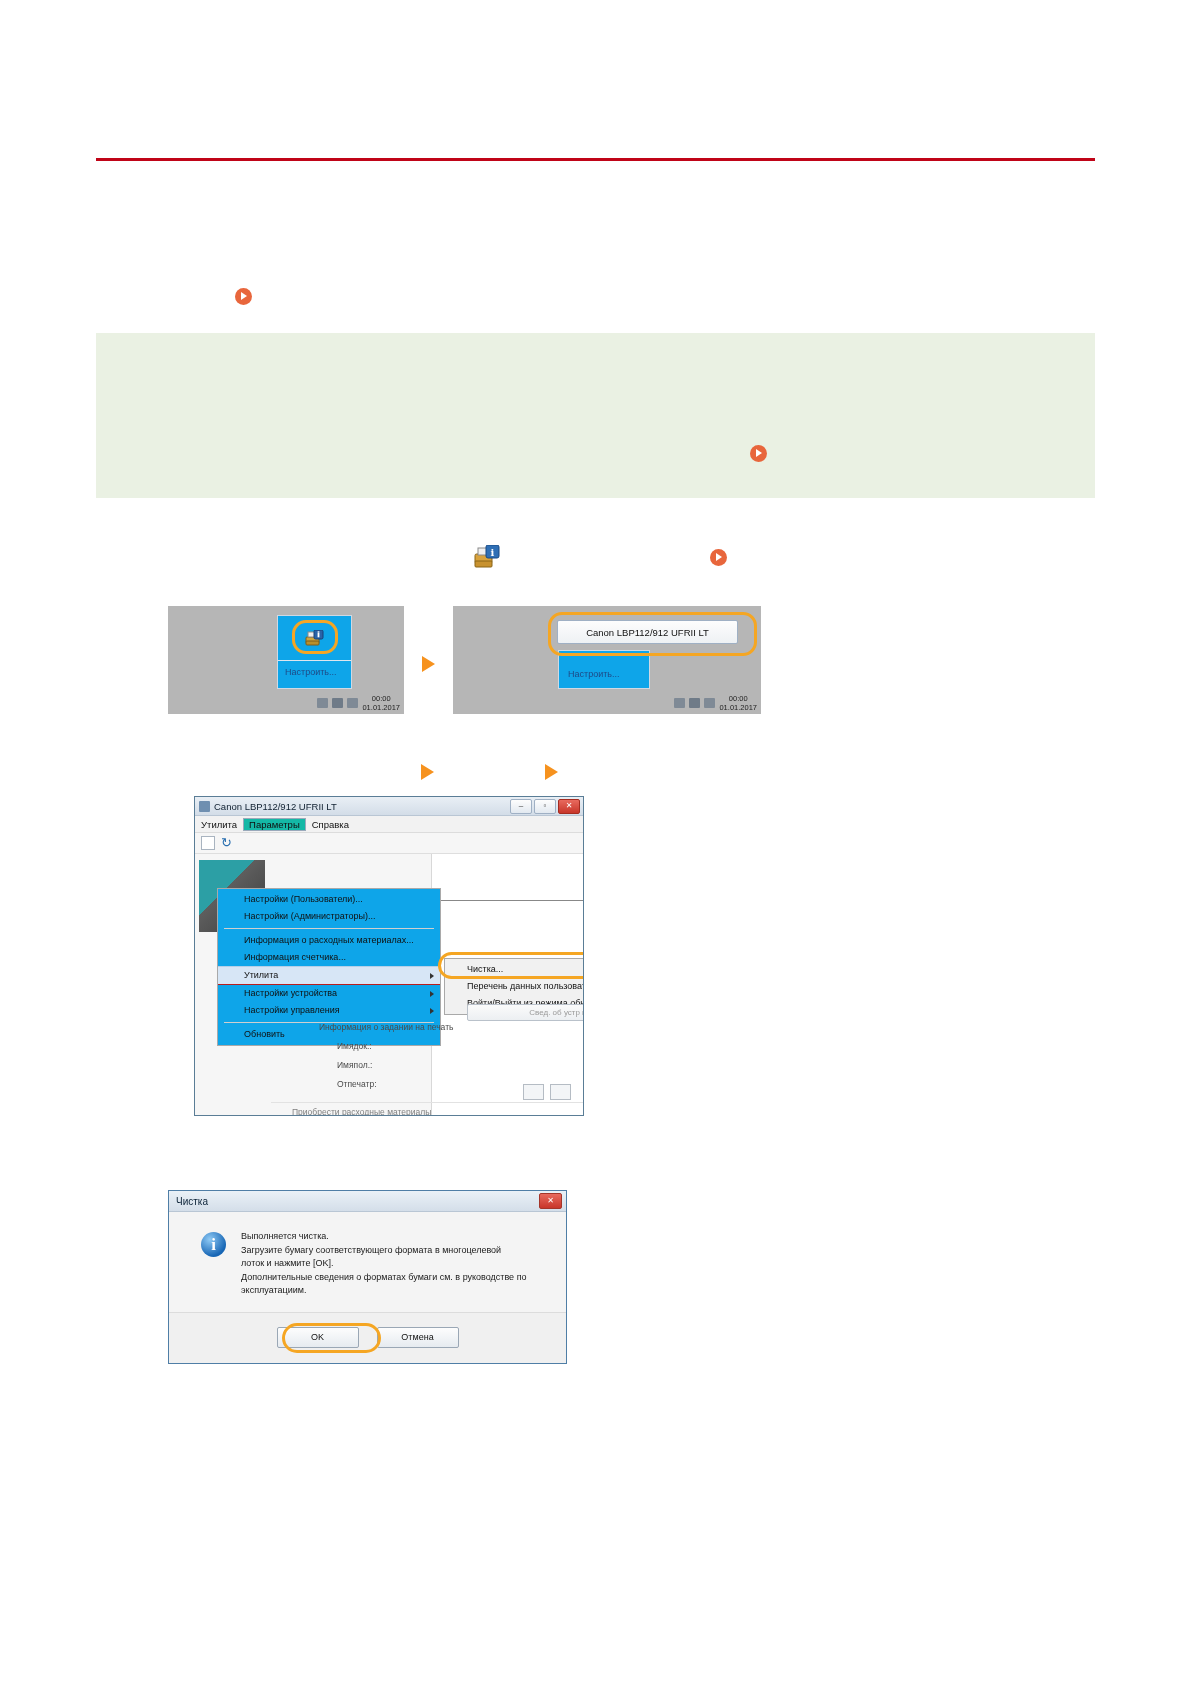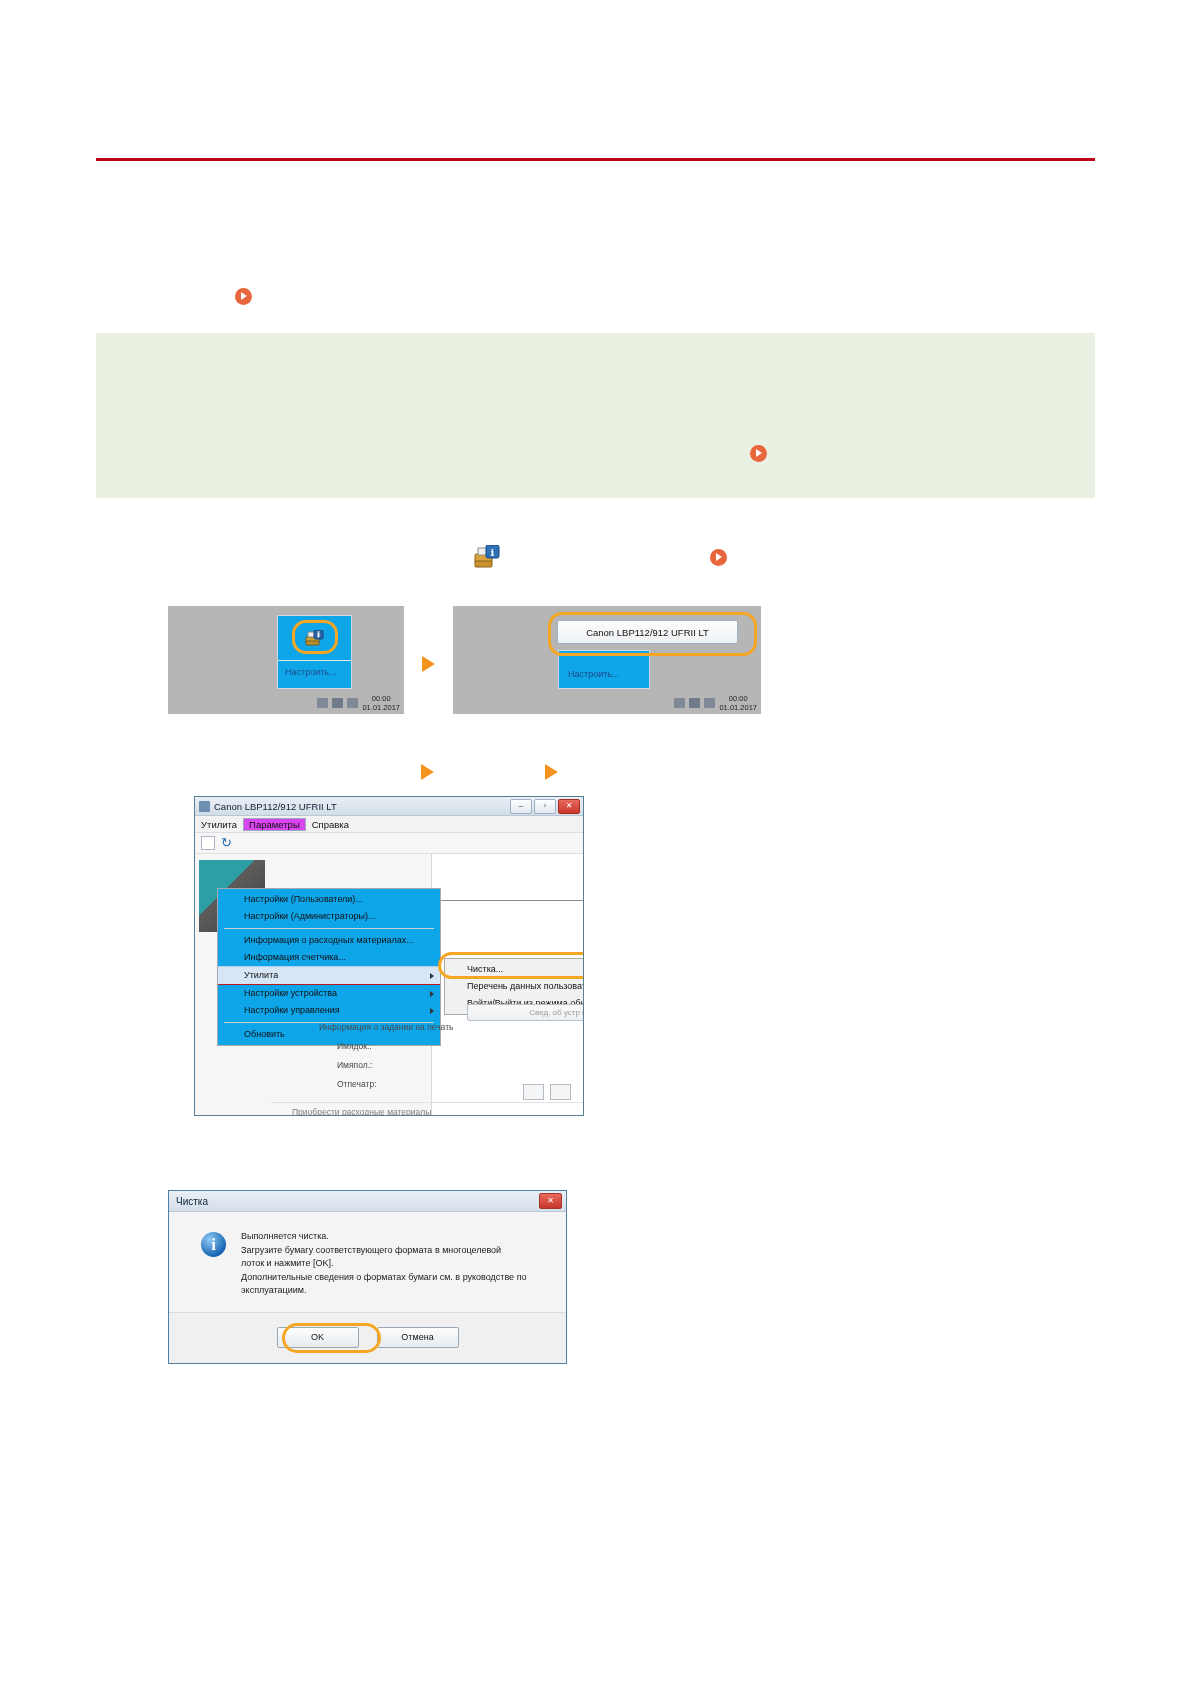--- a/index.html
+++ b/index.html
@@ -133,21 +133,21 @@
     width:20px;height:13px;border:1px solid #9fb0c4;border-radius:2px;
     background:linear-gradient(#fdfdfd,#e2e9f0);
     font-size:8px;line-height:12px;text-align:center;color:#333;
   }
   .winbtns span.close{background:linear-gradient(#e86a5e,#c8362a);border-color:#a42c20;color:#fff;}
   .menubar{
     height:16px;background:#f2f2f2;display:flex;align-items:center;
     font-size:9.5px;color:#101010;border-bottom:1px solid #dcdcdc;
   }
   .menubar .mi{padding:1px 6px;}
-  .menubar .mi.open{background:#d946ef;border:1px solid #9aa9bb;padding:0 5px;}
+  .menubar .mi.open{background:#14b8a6;border:1px solid #9aa9bb;padding:0 5px;}
   .toolbar{
     height:20px;background:#f6f6f6;display:flex;align-items:center;gap:6px;
     padding-left:6px;border-bottom:1px solid #dedede;
   }
   .toolbar .tb-ico{width:12px;height:12px;border:1px solid #a9b4c0;background:#fff;}
   .toolbar .tb-ico.refresh{border:none;background:none;color:#2a6fb0;font-size:13px;line-height:12px;}
 
   .f2-body{position:relative;height:262px;background:#f6f6f6;}
   .printer-img{
     position:absolute;left:4px;top:6px;width:66px;height:72px;

